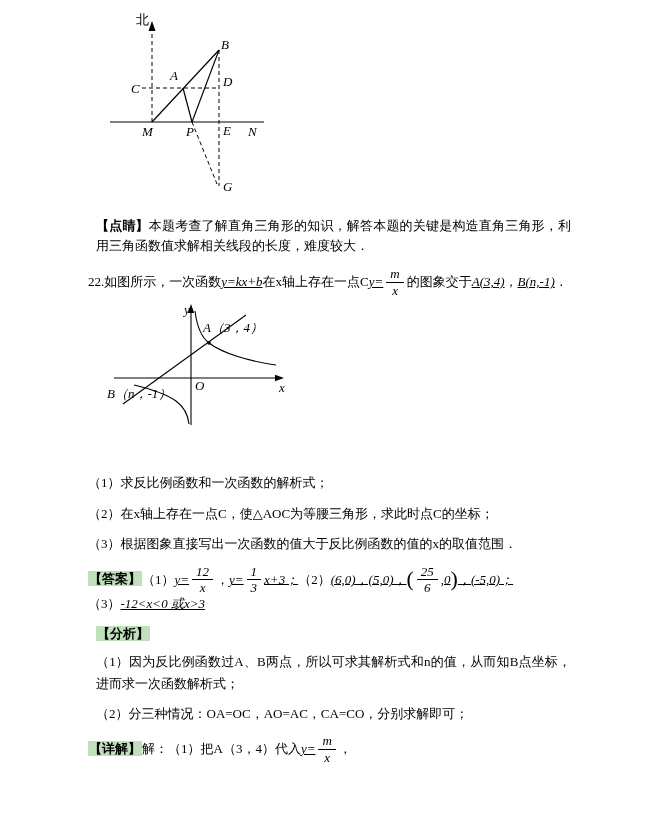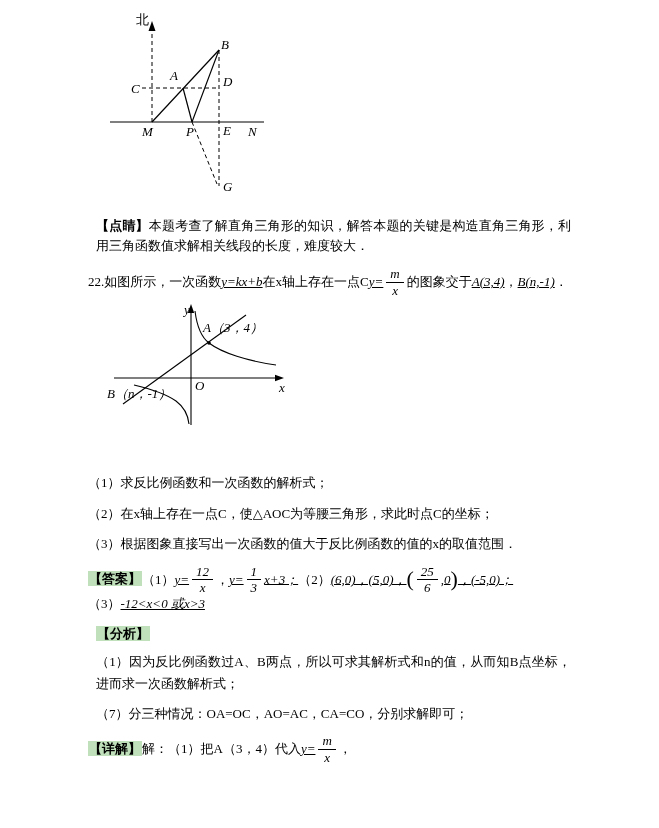--- a/index.html
+++ b/index.html
@@ -95,19 +95,19 @@
     <p>（3）根据图象直接写出一次函数的值大于反比例函数的值的x的取值范围．</p>
   </div>
 
   <div class="answer-line">
     <span class="tag-green">【答案】</span><span>（1）</span><span class="var">y=</span><span class="frac"><span class="num">12</span><span class="den">x</span></span><span>，</span><span class="var">y=</span><span class="frac"><span class="num">1</span><span class="den">3</span></span><span class="var">x+3；</span><span>（2）</span><span class="var">(6,0)，(5,0)，</span><span class="bigp">(</span><span class="frac"><span class="num">25</span><span class="den">6</span></span><span class="var">,0</span><span class="bigp">)</span><span class="var">，(-5,0)；</span><span>（3）</span><span class="var">-12&lt;x&lt;0 或x&gt;3</span>
   </div>
 
   <p class="sect"><span class="tag-green">【分析】</span></p>
 
   <p class="analysis-item">（1）因为反比例函数过A、B两点，所以可求其解析式和n的值，从而知B点坐标，进而求一次函数解析式；</p>
-  <p class="analysis-item">（7）分三种情况：OA=OC，AO=AC，CA=CO，分别求解即可；</p>
+  <p class="analysis-item">（2）分三种情况：OA=OC，AO=AC，CA=CO，分别求解即可；</p>
 
   <div class="detail-line">
     <span class="tag-green">【详解】</span><span>解：（1）把A（3，4）代入</span><span class="var">y=</span><span class="frac"><span class="num">m</span><span class="den">x</span></span><span>，</span>
   </div>
 
 </div>
 
 </body></html>

